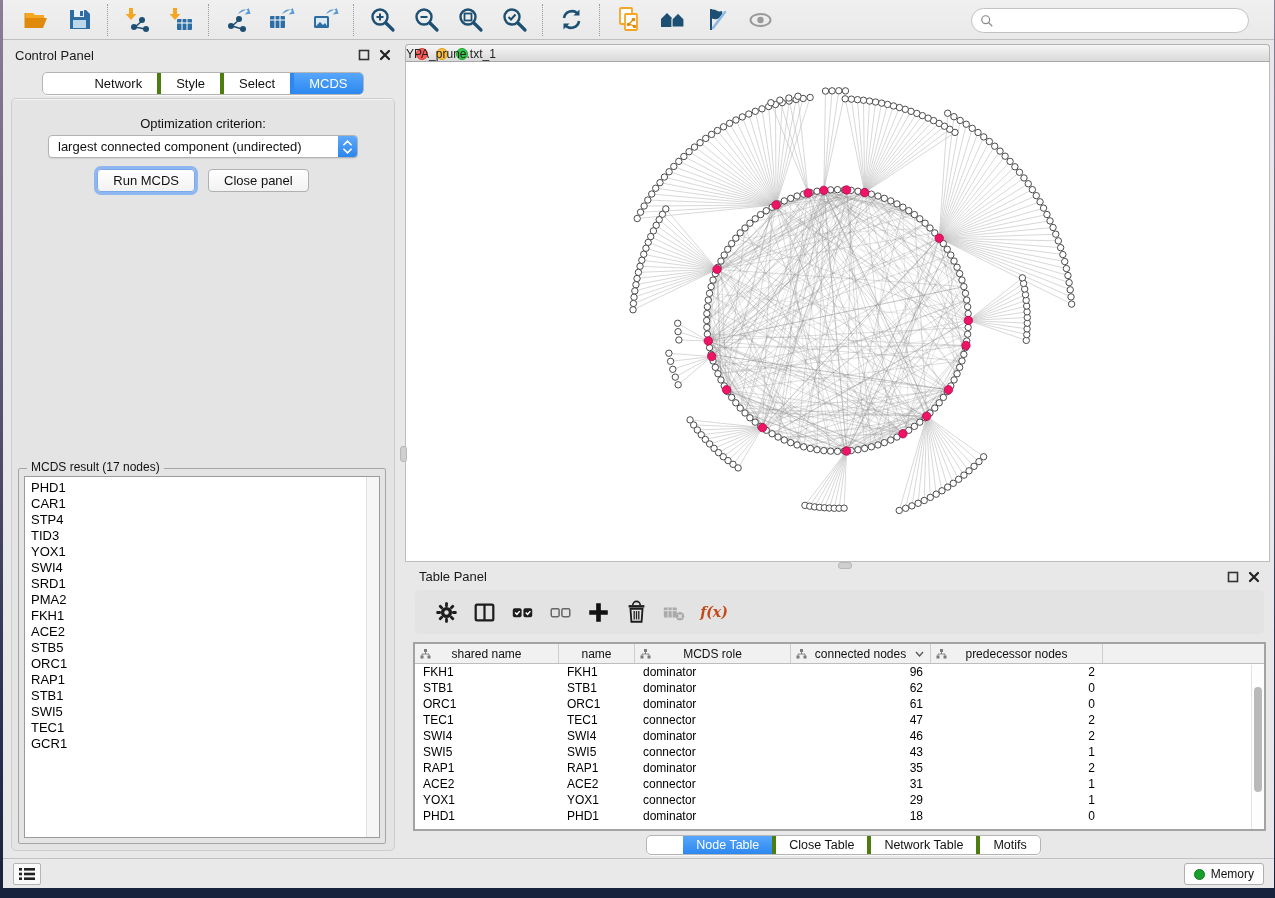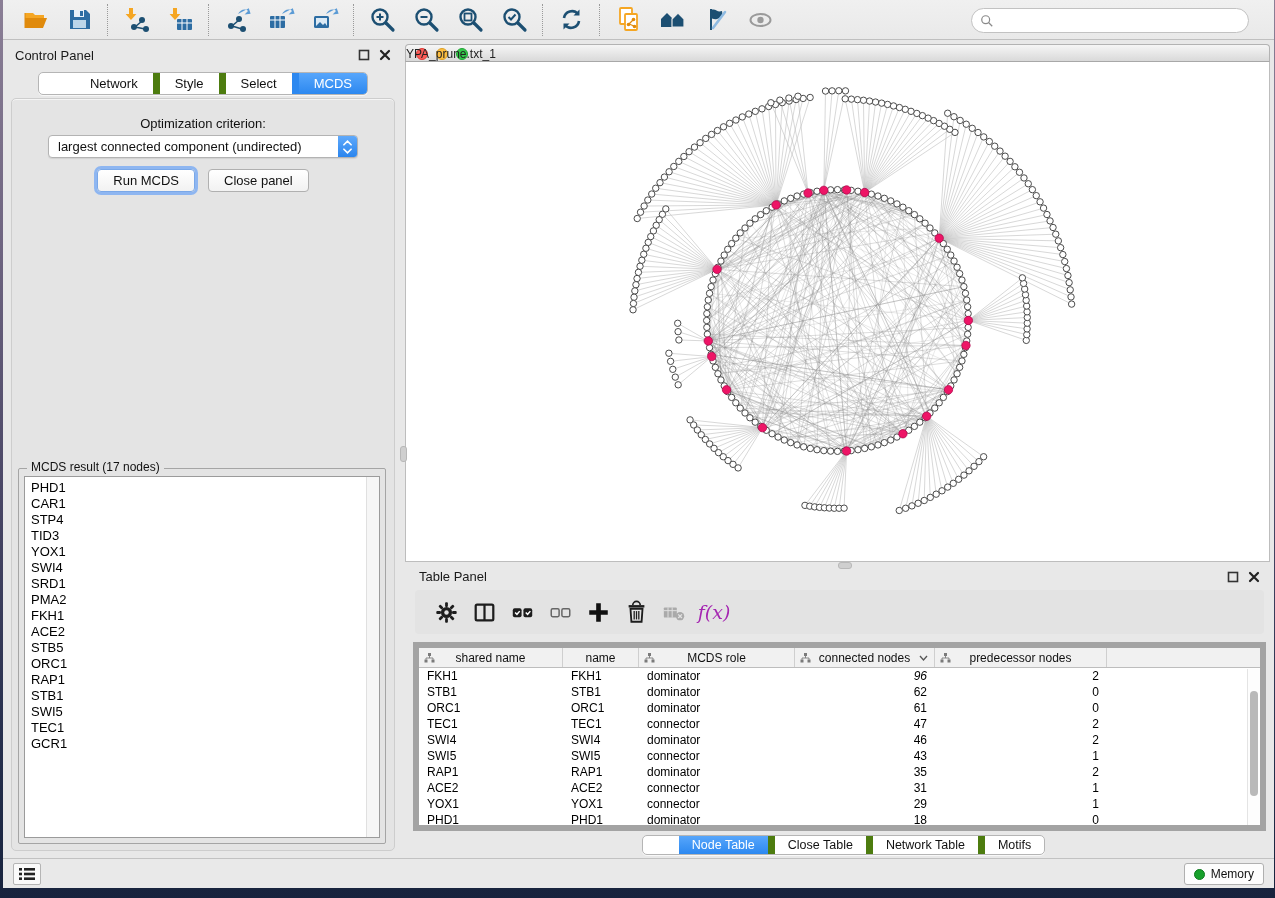--- a/index.html
+++ b/index.html
@@ -25,21 +25,21 @@
 
   
   .control-panel { position:absolute; left:0; top:0; width:400px; bottom:0; }
   .cp-title { position:absolute; left:12px; top:8px; font-size:13px; color:#1a1a1a; }
   .win-btns { position:absolute; top:9px; display:flex; gap:9px; }
   .control-panel .win-btns { right:12px; }
   .win-btns svg { width:12px; height:12px; }
   .cp-tabs-row { position:absolute; left:0; top:32px; width:100%; display:flex; justify-content:center; }
   .seg { display:inline-flex; border:1px solid #b5b5b5; border-radius:5px; overflow:hidden;
     background:#fff; box-shadow:0 1px 0 rgba(255,255,255,.7); }
-  .seg-item { padding:3px 15px; font-size:13px; color:#111; border-left:7px solid #4d7c0f; cursor:default; }
+  .seg-item { padding:3px 15px; font-size:13px; color:#111; border-left:4px solid #4d7c0f; cursor:default; }
   .seg-item:first-child { border-left:none;margin-left:36px; }
   .seg-item.active { background:linear-gradient(#57a6fb,#2c88f0); color:#fff; border-left-color:#2c88f0; }
   .cp-inner { position:absolute; left:8px; right:8px; top:58px; bottom:7px; background:#e4e4e4;
     border:1px solid #cdcdcd; border-radius:5px; box-shadow:inset 0 1px 0 #f5f5f5; }
   .opt-label { position:absolute; top:17px; width:100%; text-align:center; font-size:13px; color:#111; }
   .dropdown { position:absolute; left:36px; right:36px; top:36px; height:23px; background:#fff;
     border:1px solid #b3b3b3; border-radius:4px; display:flex; align-items:center; box-shadow:0 1px 1px rgba(0,0,0,.08); }
   .dropdown .dd-text { flex:1; font-size:13px; padding-left:9px; color:#111; white-space:nowrap; overflow:hidden; }
   .dd-stepper { width:19px; height:21px; border-radius:0 3px 3px 0; background:linear-gradient(#5fa9fb,#2a85ee);
     display:flex; flex-direction:column; align-items:center; justify-content:center; gap:2px; }
@@ -76,23 +76,23 @@
 
   
   .table-panel { position:absolute; left:402px; top:524px; right:0; bottom:0; }
   .tp-title { position:absolute; left:14px; top:5px; font-size:13px; color:#1a1a1a; }
   .table-panel .win-btns { right:14px; top:7px; }
   .tp-toolbar { position:absolute; left:10px; right:10px; top:26px; height:44px; background:#e3e3e3;
     border-radius:4px; display:flex; align-items:center; padding:0 14px; }
   .tp-tool { width:34px; height:30px; display:flex; align-items:center; justify-content:center; margin-right:4px; }
   .tp-tool svg { width:25px; height:25px; }
   .tp-tool.disabled { opacity:.95; }
-  .fx-label { font-size:19px; font-family:"DejaVu Serif", serif; font-style:italic; color:#a21caf; padding-left:4px; }
-
-  .ntable { position:absolute; left:8px; right:8px; top:78px; bottom:27px; background:#fff; border:6px solid #a3a3a3; overflow:hidden; }
+  .fx-label { font-size:14px; font-family:"DejaVu Serif", serif; font-style:italic; color:#c2410c; padding-left:4px;font-weight:bold; }
+
+  .ntable { position:absolute; left:8px; right:8px; top:78px; bottom:27px; background:#fff; border:2px solid #a3a3a3; overflow:hidden; }
   .thead { display:flex; height:20px; background:#f1f1f1; border-bottom:1px solid #bdbdbd; }
   .th { position:relative; display:flex; align-items:center; justify-content:center;
     font-size:12px; color:#111; border-right:1px solid #cfcfcf; flex:none; }
   .th .tree-ic { position:absolute; left:5px; top:5px; }
   .th .sort-ic { position:absolute; right:6px; top:7px; }
   .tr { display:flex; height:16px; align-items:center; }
   .td { flex:none; font-size:12px; color:#000; padding:0 8px; white-space:nowrap; overflow:hidden; }
   .td.num { text-align:right; }
   .tbl-scroll { position:absolute; top:21px; right:0; bottom:0; width:13px; background:#fdfdfd; border-left:1px solid #e4e4e4; }
   .tbl-thumb { position:absolute; left:2px; right:2px; top:22px; height:105px; background:#b9b9b9; border-radius:5px; }
@@ -1312,21 +1312,21 @@
               </svg>
               <span>predecessor nodes</span>
             </div>
             <div class="th" style="flex: 1 1 0%; border-right: none;"></div>
           </div>
         <div id="tbody">
             <div class="tr">
               <div class="td" style="width: 144px;">FKH1</div>
               <div class="td" style="width: 76px;">FKH1</div>
               <div class="td" style="width: 156px;">dominator</div>
-              <div class="td num" style="width: 140px; font-style: italic;">96</div>
+              <div class="td num" style="width: 140px;">96</div>
               <div class="td num" style="width: 172px;">2</div>
             </div>
             <div class="tr">
               <div class="td" style="width: 144px;">STB1</div>
               <div class="td" style="width: 76px;">STB1</div>
               <div class="td" style="width: 156px;">dominator</div>
               <div class="td num" style="width: 140px;">62</div>
               <div class="td num" style="width: 172px;">0</div>
             </div>
             <div class="tr">

